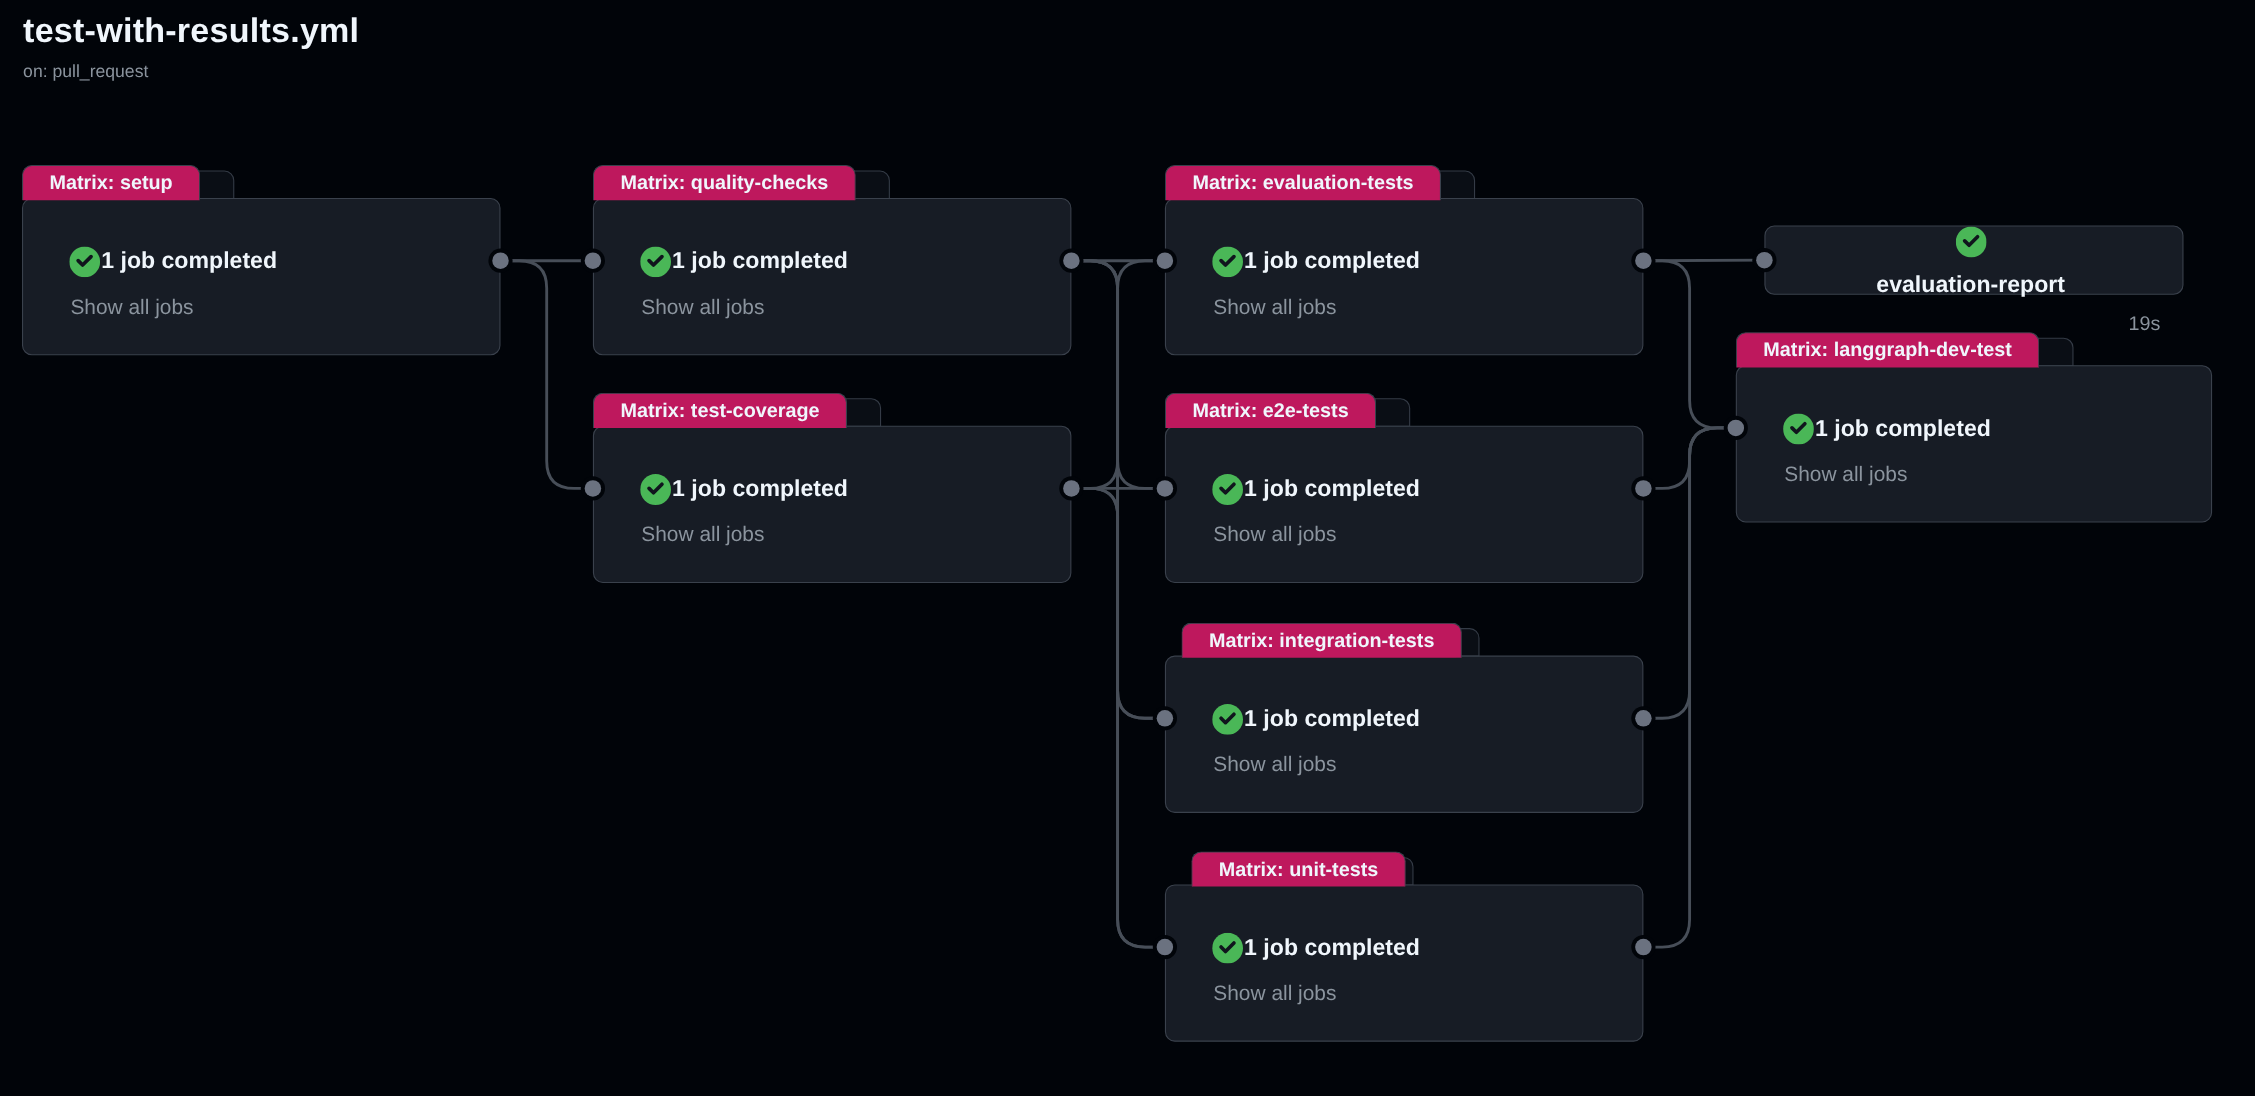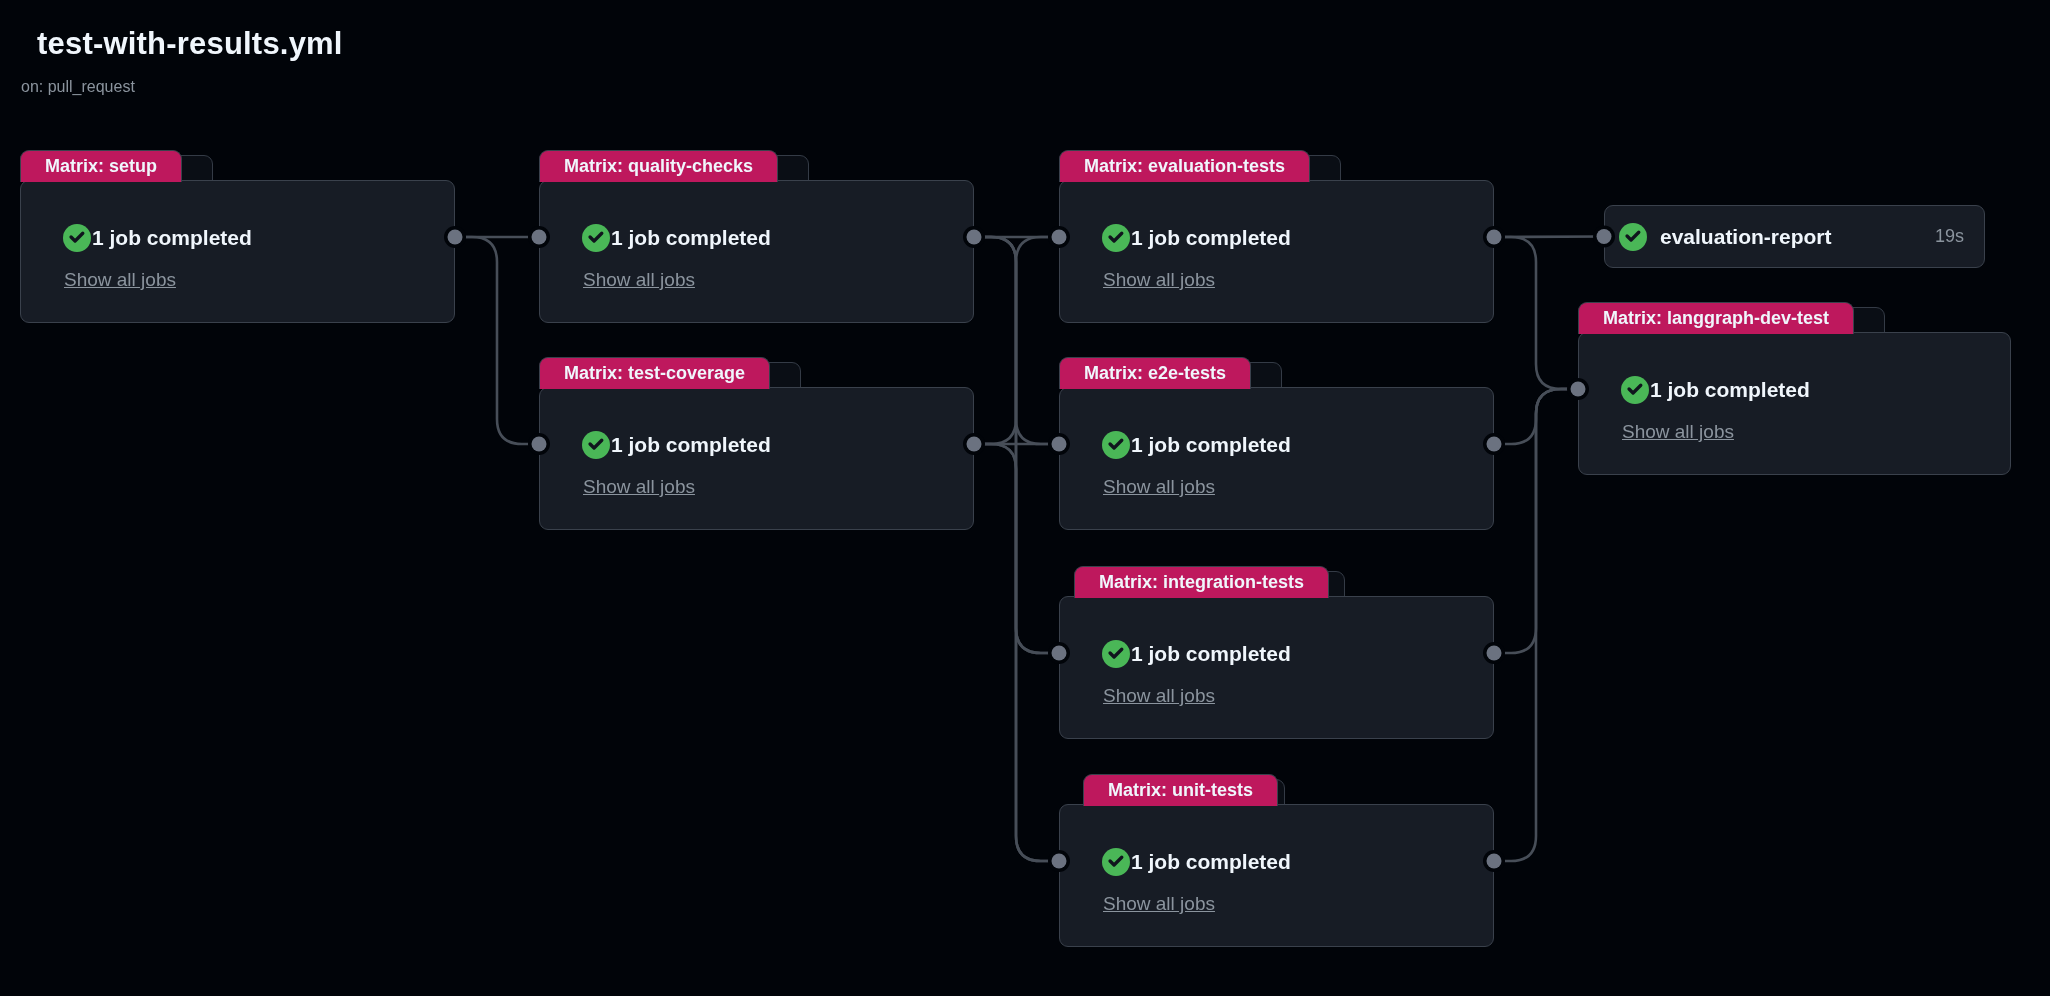--- a/index.html
+++ b/index.html
@@ -3,21 +3,21 @@
 <meta charset="utf-8">
 <style>
   * { box-sizing: border-box; }
   html,body { margin:0; padding:0; background:#010409; }
   .page {
     position:relative; width:2050px; height:996px; overflow:hidden;
     background:#010409;
     font-family:"Liberation Sans", sans-serif;
   }
   .page-header { position:absolute; left:21px; top:10px; }
-  .wf-title { margin:16px; font-size:31px; font-weight:700; color:#f0f6fc; letter-spacing:.2px; }
+  .wf-title { margin:0; font-size:31px; font-weight:700; color:#f0f6fc; letter-spacing:.2px; }
   .wf-trigger { margin-top:11px; font-size:16px; color:#8b949e; }
 
   .graph { position:absolute; inset:0; }
   svg.edges { position:absolute; left:0; top:0; z-index:6; pointer-events:none; }
 
   .node { position:absolute; }
   .tab {
     position:relative; z-index:3; display:inline-block;
     height:32px; line-height:30px; padding:0 24px;
     background:#be185d; border:1.5px solid #3a414c; border-bottom:none;
@@ -29,25 +29,25 @@
     background:#0a0e15; border:1.5px solid #343b46;
     border-radius:0 9px 0 0; z-index:1;
   }
   .card {
     position:absolute; left:0; top:30px; z-index:2;
     background:#171c25; border:1.5px solid #3a414c; border-radius:9px;
   }
   .job-row { position:absolute; left:42px; top:43px; display:flex; align-items:center; gap:1px; }
   .check-icon { width:28px; height:28px; display:inline-block; flex:0 0 auto; }
   .job-status { font-size:21px; font-weight:700; color:#f0f6fc; white-space:nowrap; }
-  .show-all { font-size:19px; color:#8b949e; position:absolute; left:43px; top:88px; cursor:pointer; white-space:nowrap;text-decoration:underline; }
+  .show-all { font-size:19px; color:#8b949e; position:absolute; left:43px; top:88px; cursor:pointer; white-space:nowrap; }
 
   .job-card-inner {
     position:absolute; inset:0; display:flex; align-items:center;
-    padding:0 20px 0 14px; gap:13px;
+    padding:0 20px 0 14px; gap:13px;flex-direction:column;
   }
   .job-name { font-size:21px; font-weight:700; color:#f0f6fc; white-space:nowrap; }
   .job-duration { margin-left:auto; font-size:18px; color:#8b949e; }
 </style>
 </head>
 <body>
 
 <div class="page">
   <div class="page-header">
     <h1 class="wf-title">test-with-results.yml</h1>

